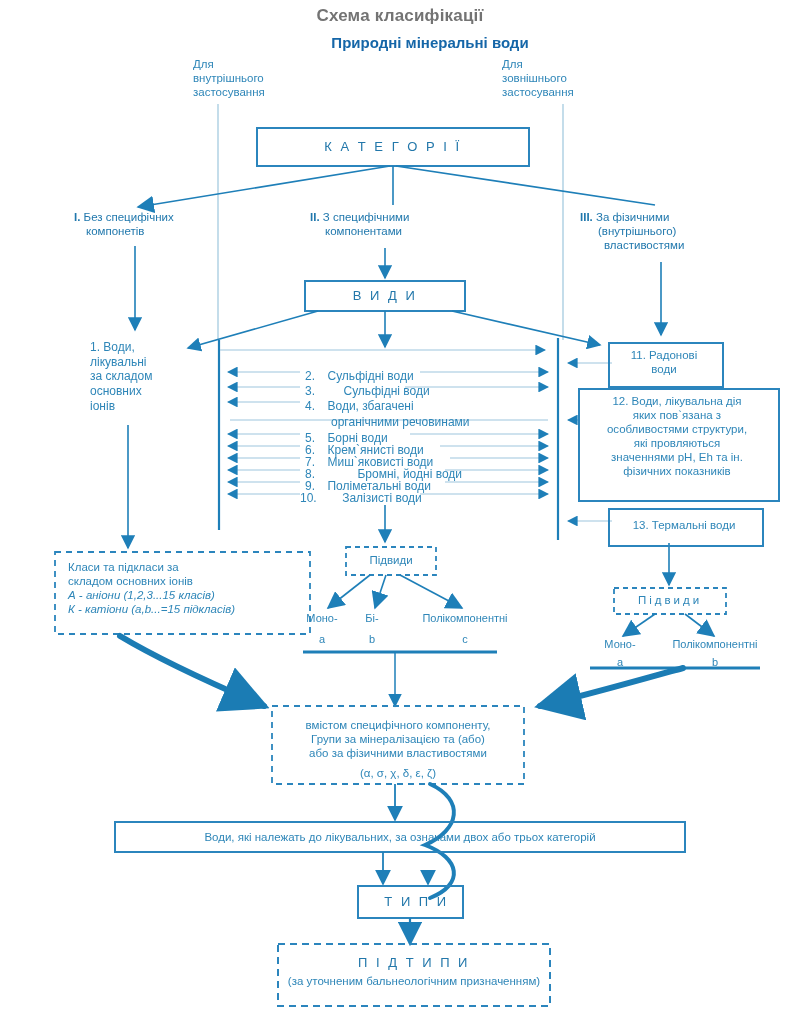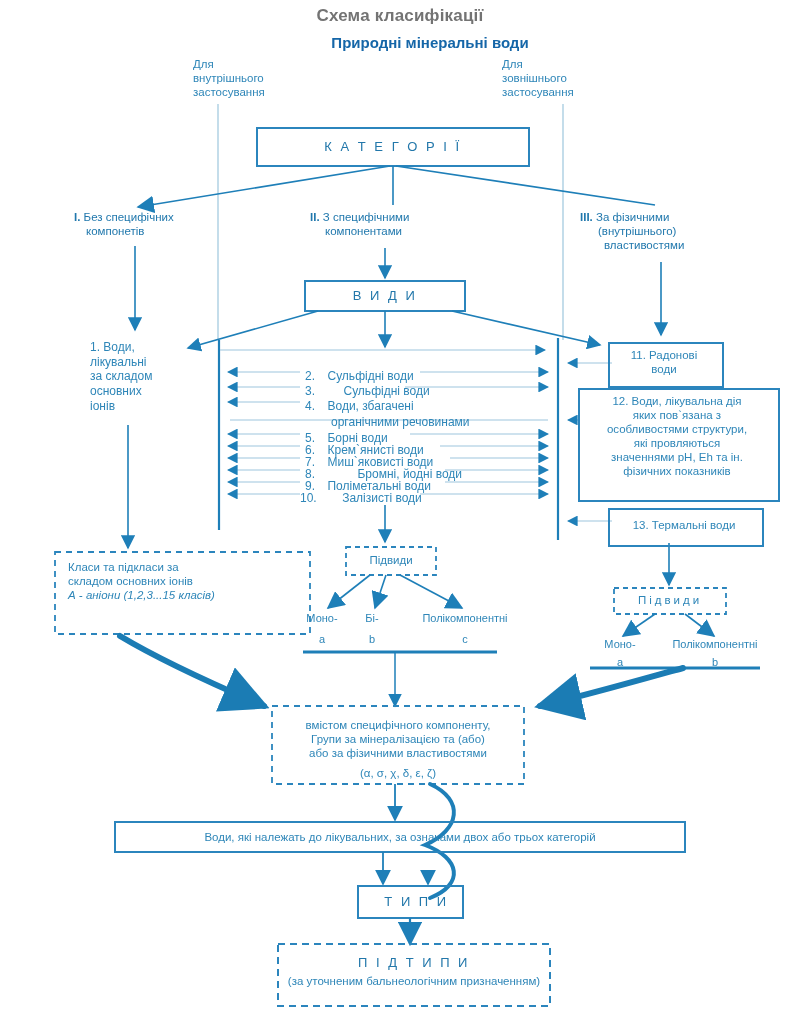--- a/index.html
+++ b/index.html
@@ -235,20 +235,21 @@
     <div>фізичних показників</div>
   </div>
 
   <div style="position:absolute;left:608px;top:508px;width:152px;height:35px;border:2px solid #2b85bd;"></div>
   <div class="txt rbox" style="left:608px;top:518px;width:152px;">13.  Термальні води</div>
 
   <div class="txt dashtxt" style="left:68px;top:560px;width:240px;">
     <div>Класи та підкласи за</div>
     <div>складом основних іонів</div>
     <div class="ital">А - аніони (1,2,3...15 класів)</div>
+    <div class="ital">К - катіони (а,b...=15 підкласів)</div>
   </div>
 
   <div class="txt dashtxt center" style="left:346px;top:553px;width:90px;">Підвиди</div>
   <div class="txt subl center" style="left:292px;top:612px;width:60px;">Моно-</div>
   <div class="txt subl center" style="left:292px;top:633px;width:60px;">а</div>
   <div class="txt subl center" style="left:352px;top:612px;width:40px;">Бі-</div>
   <div class="txt subl center" style="left:352px;top:633px;width:40px;">b</div>
   <div class="txt subl center" style="left:410px;top:612px;width:110px;">Полікомпонентні</div>
   <div class="txt subl center" style="left:410px;top:633px;width:110px;">с</div>
 

